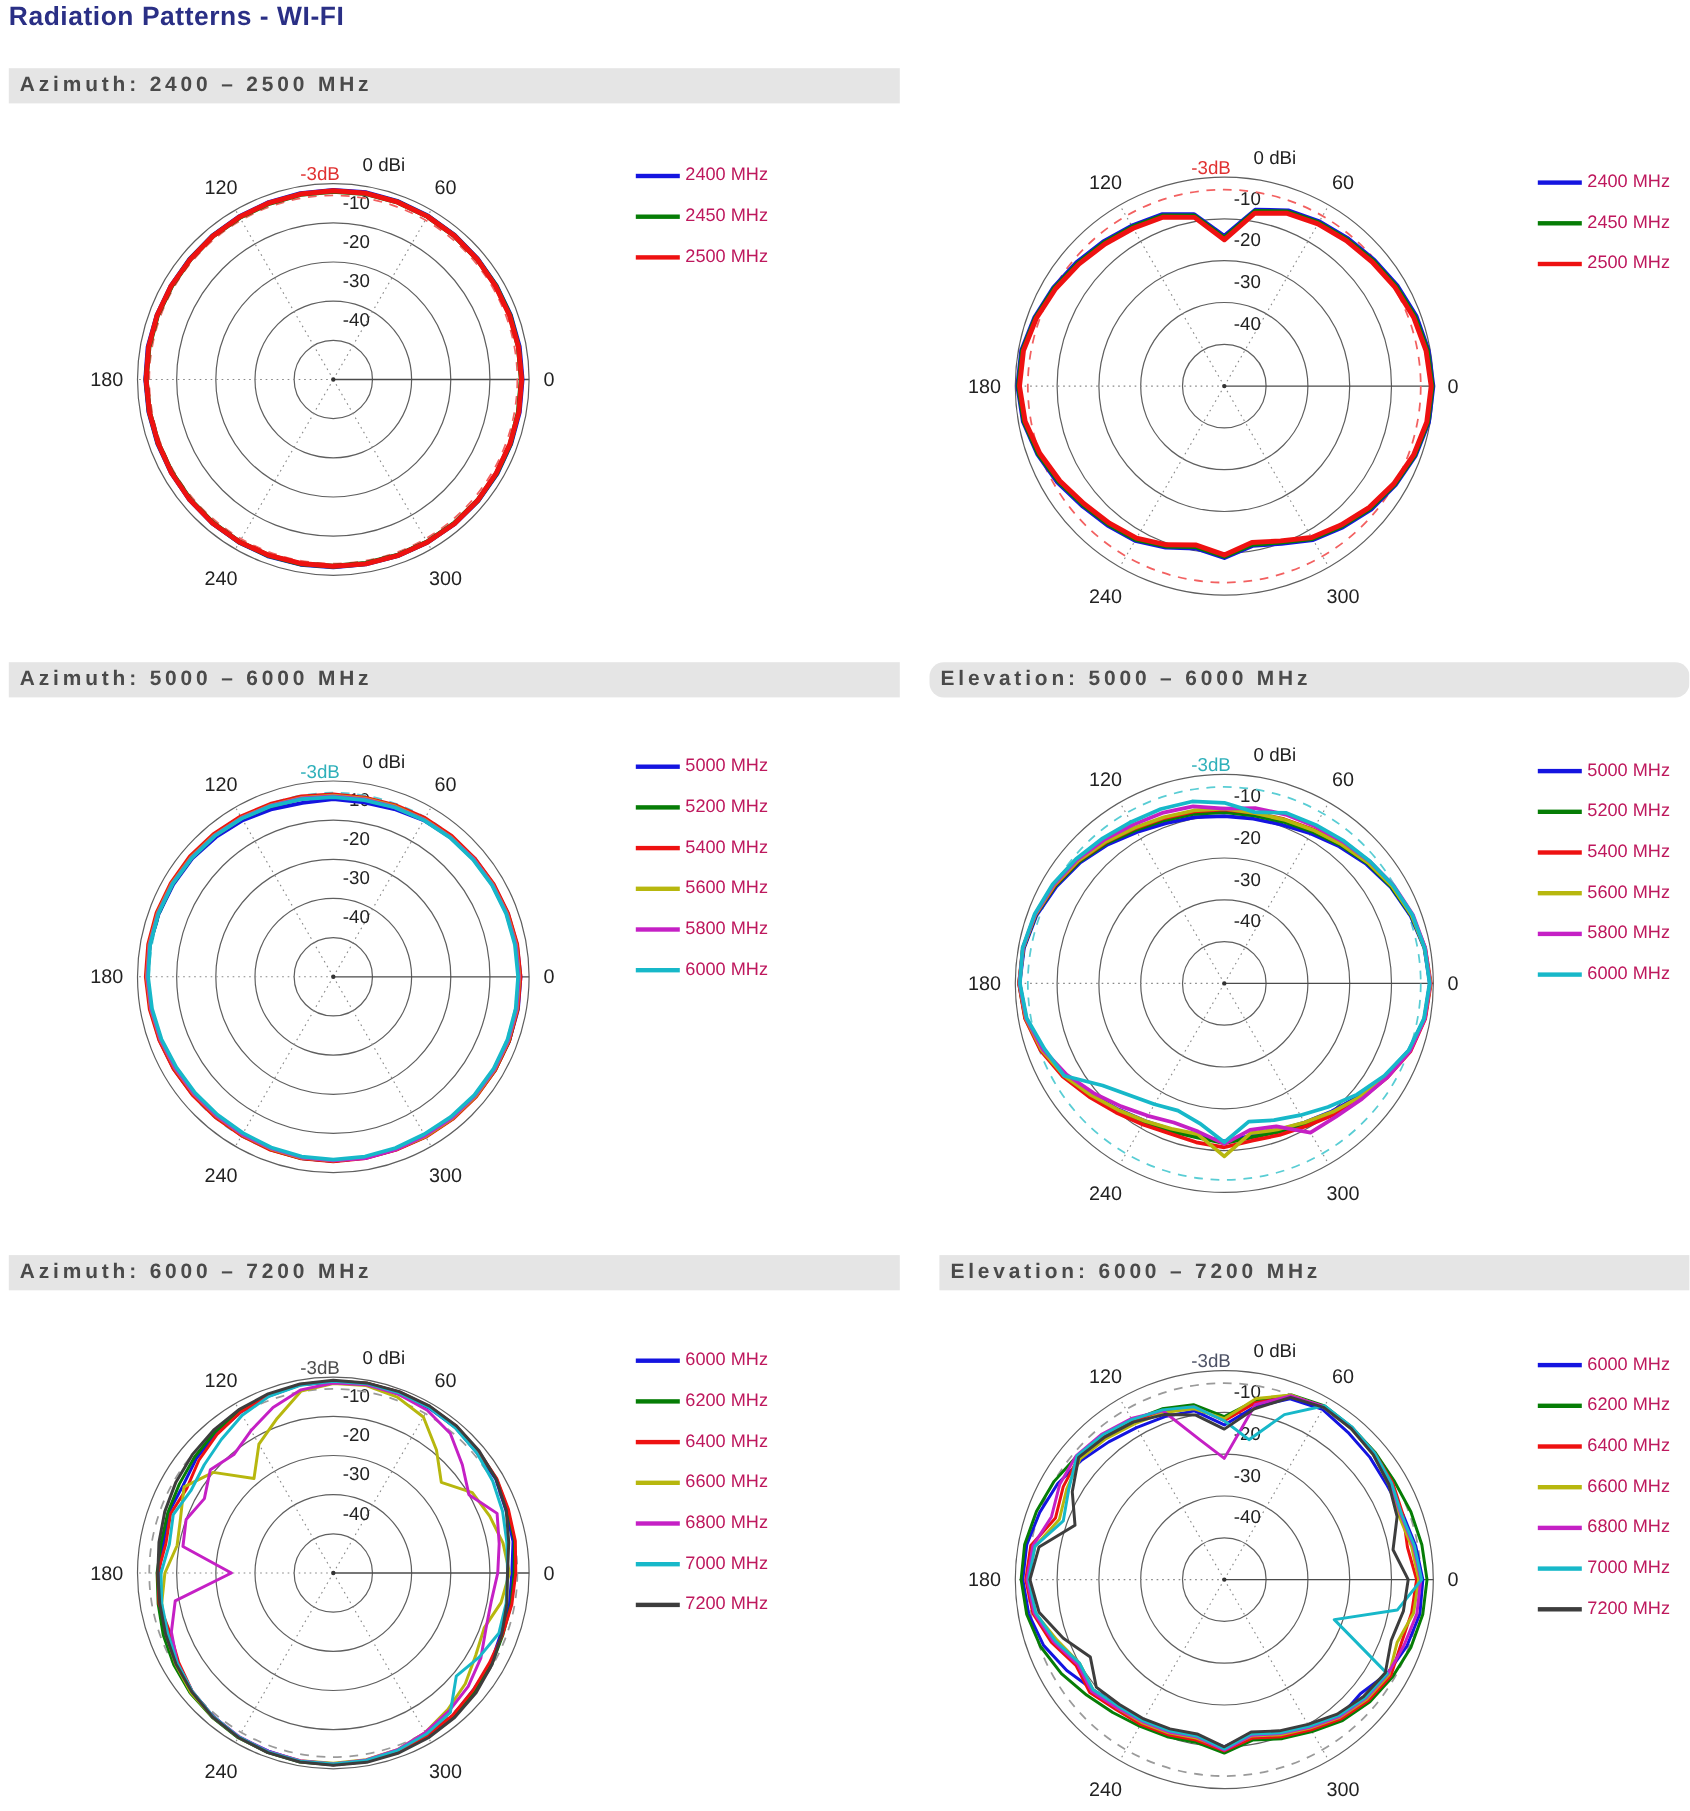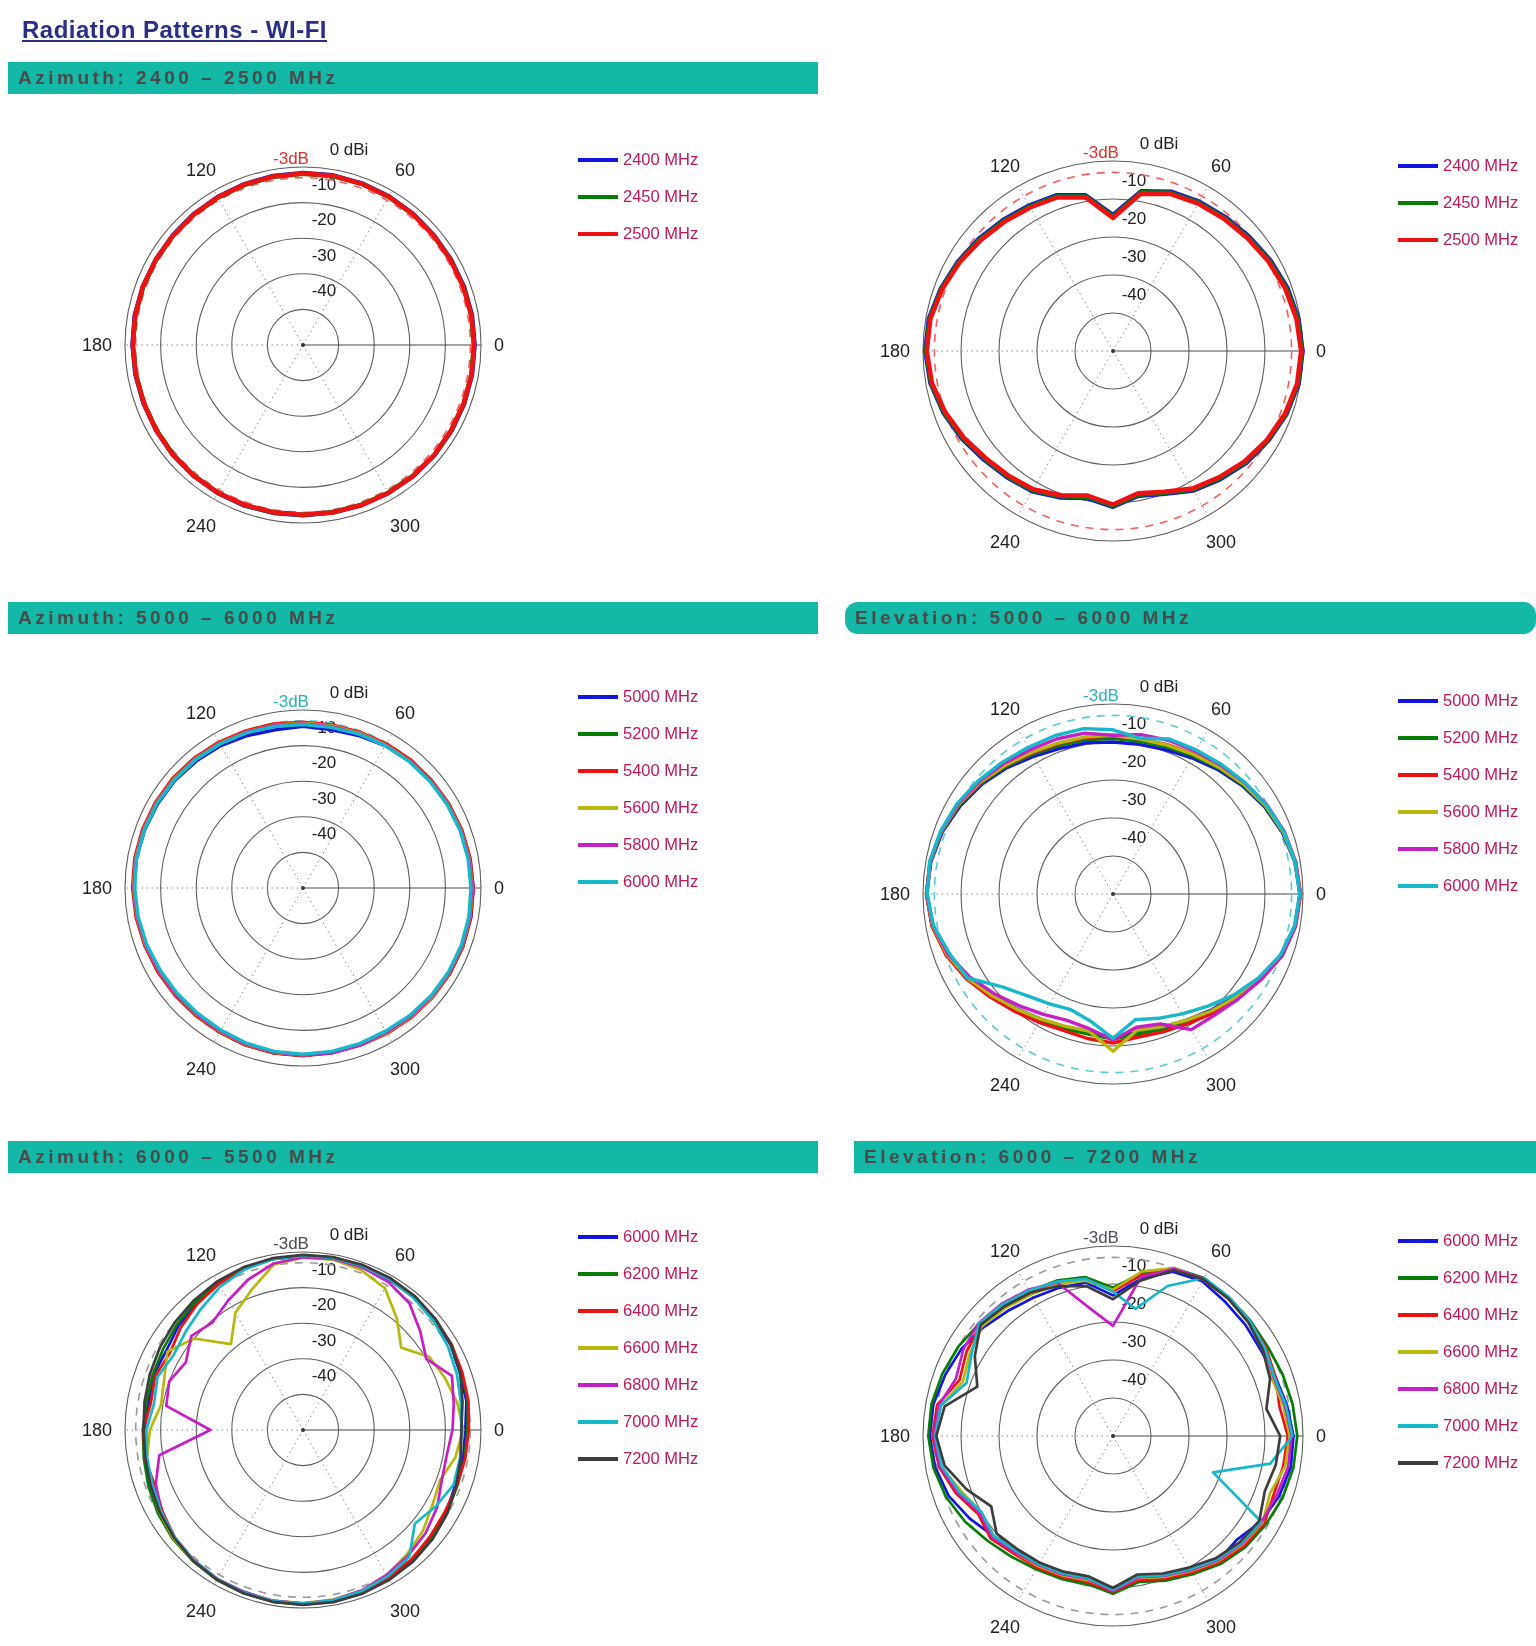--- a/index.html
+++ b/index.html
@@ -1,45 +1,45 @@
 <!DOCTYPE html>
 <html><head>
 <meta charset="utf-8">
 <style>
   html,body{margin:0;padding:0;background:#ffffff;}
   .page{
     position:relative;width:1536px;height:1646px;background:#ffffff;
     overflow:hidden;font-family:"Liberation Sans",sans-serif;
   }
   .page-title{
-    position:absolute;left:8px;top:2px;margin:14px;
-    font-size:24px;font-weight:bold;color:#2a2f85;letter-spacing:0.5px;text-decoration:underline;
+    position:absolute;left:8px;top:2px;margin:0;
+    font-size:24px;font-weight:bold;color:#2a2f85;letter-spacing:0.5px;
   }
   .section-header{
-    position:absolute;height:32px;background:#14b8a6;color:#4a4a4a;
+    position:absolute;height:32px;background:#e5e5e5;color:#4a4a4a;
     font-size:19px;font-weight:bold;letter-spacing:3.5px;
     line-height:32px;padding-left:10px;box-sizing:border-box;
     white-space:nowrap;overflow:hidden;
   }
   .chart-svg{position:absolute;}
   .legend{position:absolute;width:170px;}
   .legend-item{display:flex;align-items:center;height:23px;margin-bottom:14px;}
   .legend-swatch{display:inline-block;width:40px;height:4px;margin-right:5px;flex:0 0 auto;}
   .legend-label{font-size:16.5px;color:#be185d;white-space:nowrap;}
 </style>
 </head>
 <body>
 
 <div class="page">
   <h1 class="page-title">Radiation Patterns - WI-FI</h1>
 
   <div class="section-header" style="left:8px;top:62px;width:810px;">Azimuth: 2400 – 2500 MHz</div>
   <div class="section-header" style="left:8px;top:602px;width:810px;">Azimuth: 5000 – 6000 MHz</div>
   <div class="section-header" style="left:845px;top:602px;width:691px;border-radius:13px;">Elevation: 5000 – 6000 MHz</div>
-  <div class="section-header" style="left:8px;top:1141px;width:810px;">Azimuth: 6000 – 5500 MHz</div>
+  <div class="section-header" style="left:8px;top:1141px;width:810px;">Azimuth: 6000 – 7200 MHz</div>
   <div class="section-header" style="left:854px;top:1141px;width:691px;">Elevation: 6000 – 7200 MHz</div>
 
   <div id="charts-root">
       <svg width="500" height="480" viewBox="0 0 500 480" class="chart-svg" style="left:53px;top:105px;">
         <circle cx="250" cy="240" r="178" fill="none" stroke="#5f5f5f" stroke-width="1.1"></circle>
         <circle cx="250" cy="240" r="142.4" fill="none" stroke="#5f5f5f" stroke-width="1.1"></circle>
         <circle cx="250" cy="240" r="106.8" fill="none" stroke="#5f5f5f" stroke-width="1.1"></circle>
         <circle cx="250" cy="240" r="71.2" fill="none" stroke="#5f5f5f" stroke-width="1.1"></circle>
         <circle cx="250" cy="240" r="35.6" fill="none" stroke="#5f5f5f" stroke-width="1.1"></circle>
         <line x1="250" y1="240" x2="428" y2="240" stroke="#4a4a4a" stroke-width="1.2"></line>

